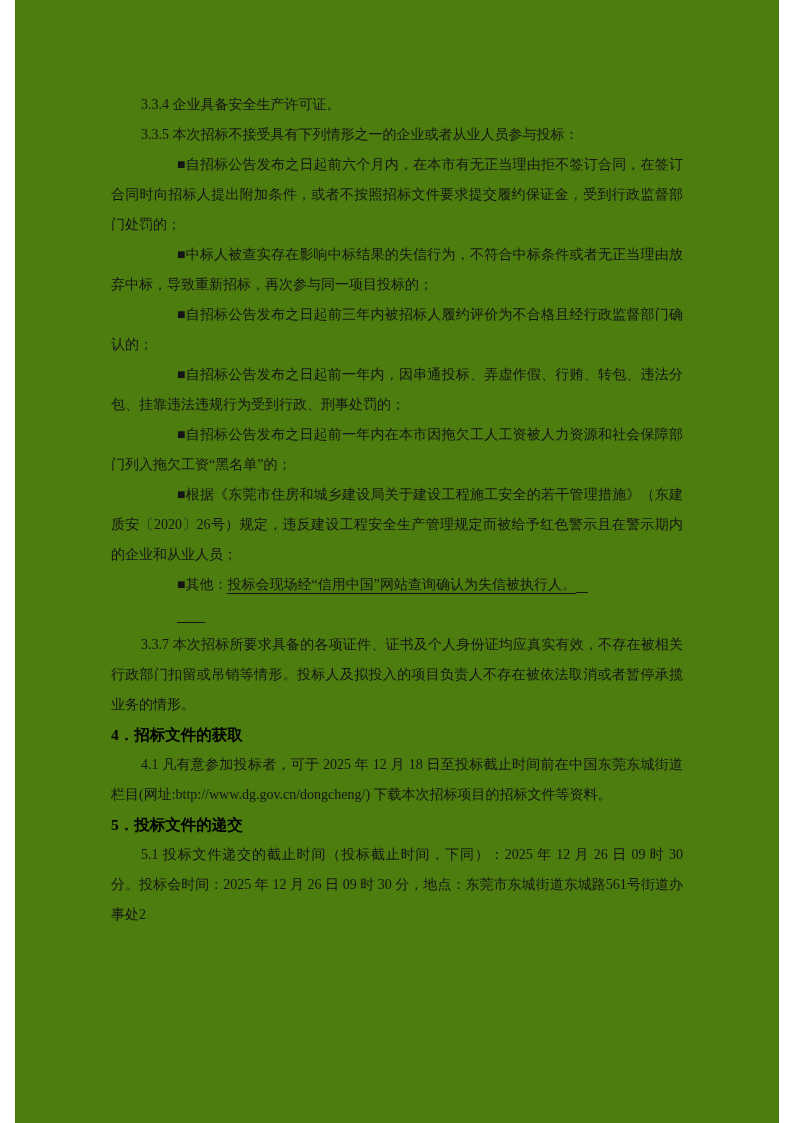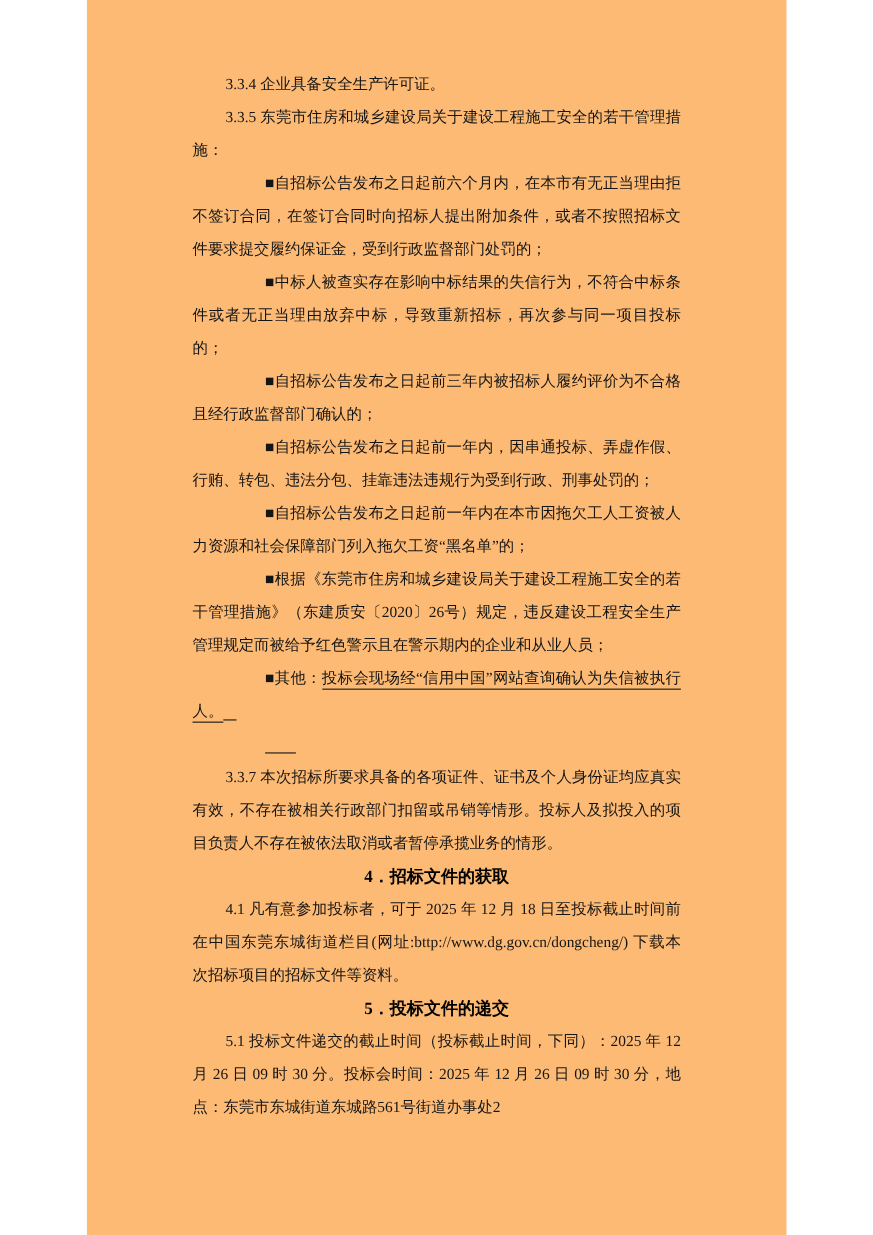--- a/index.html
+++ b/index.html
@@ -1,42 +1,42 @@
 <!DOCTYPE html>
 <html><head>
 <meta charset="utf-8">
 <style>
   html, body { margin: 0; padding: 0; background: #ffffff; }
   .page {
     position: relative;
-    width: 636px;
+    width: 764px;
     height: 1123px;
     margin: 0 auto;
-    background: #fdba74;
+    background: #4d7c0f;
     box-sizing: border-box;
-    padding: 63px 96px 0 96px;
+    padding: 90px 96px 0 96px;
     font-family: "Liberation Serif", "DejaVu Serif", serif;
     font-size: 14px;
     line-height: 30px;
     color: #151515;
     overflow: hidden;
   }
   .para {
     margin: 0;
     text-align: justify;
   }
   .para.indent { text-indent: 30px; }
   .para.bullet { text-indent: 66px; }
   .heading {
     margin: 0;
     font-size: 15.5px;
     font-weight: bold;
     line-height: 30px;
     color: #000000;
-    text-align: center;
+    text-align: left;
   }
   .u {
     border-bottom: 1px solid #151515;
     padding-bottom: 1px;
   }
   .u.pad-word { padding-left: 7px; padding-right: 8px; }
   .u.pad-slash { padding-left: 14px; padding-right: 24px; }
   .u-tail {
     display: inline-block;
     width: 12px;
@@ -46,21 +46,21 @@
   }
   .u-tail.wide { width: 28px; }
 </style>
 </head>
 <body>
 
 <div class="page">
 
   <p class="para indent">3.3.4 企业具备安全生产许可证。</p>
 
-  <p class="para indent">3.3.5 东莞市住房和城乡建设局关于建设工程施工安全的若干管理措施：</p>
+  <p class="para indent">3.3.5 本次招标不接受具有下列情形之一的企业或者从业人员参与投标：</p>
 
   <p class="para bullet">■自招标公告发布之日起前六个月内，在本市有无正当理由拒不签订合同，在签订合同时向招标人提出附加条件，或者不按照招标文件要求提交履约保证金，受到行政监督部门处罚的；</p>
 
   <p class="para bullet">■中标人被查实存在影响中标结果的失信行为，不符合中标条件或者无正当理由放弃中标，导致重新招标，再次参与同一项目投标的；</p>
 
   <p class="para bullet">■自招标公告发布之日起前三年内被招标人履约评价为不合格且经行政监督部门确认的；</p>
 
   <p class="para bullet">■自招标公告发布之日起前一年内，因串通投标、弄虚作假、行贿、转包、违法分包、挂靠违法违规行为受到行政、刑事处罚的；</p>
 
   <p class="para bullet">■自招标公告发布之日起前一年内在本市因拖欠工人工资被人力资源和社会保障部门列入拖欠工资“黑名单”的；</p>

